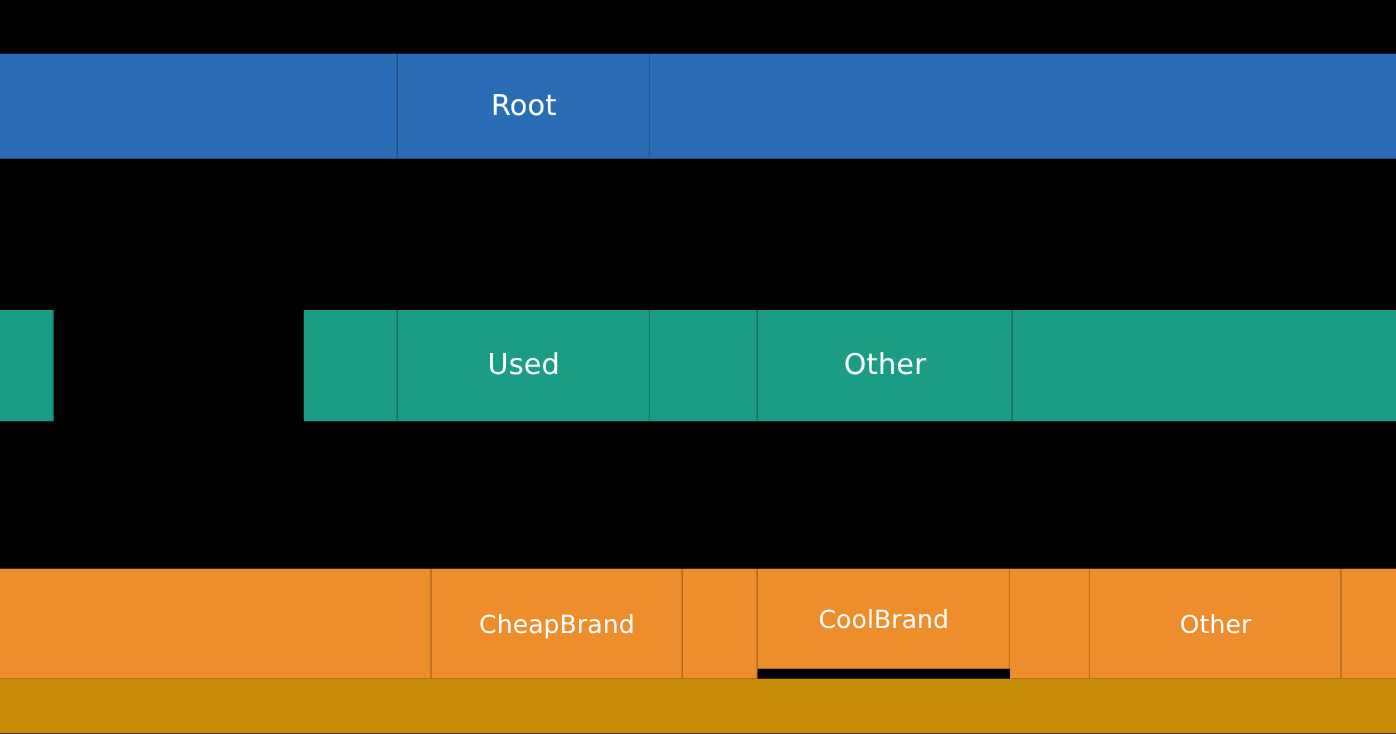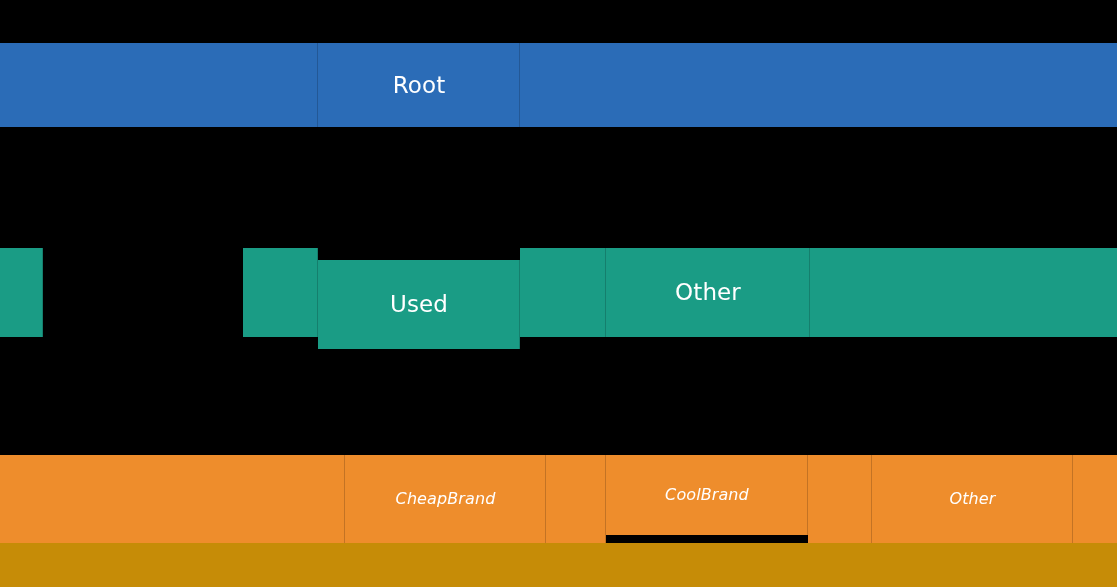--- a/index.html
+++ b/index.html
@@ -28,21 +28,21 @@
     justify-content: center;
     color: #ffffff;
     font-size: 22px;
     line-height: 1;
     letter-spacing: 0.1px;
     white-space: nowrap;
     overflow: hidden;
   }
   .node.l0 { font-size: 23px; }
   .node.l1 { font-size: 23px; }
-  .node.l2 { font-size: 16px; font-style: italic; }
+  .node.l2 { font-size: 20px; }
   .node-label {
     pointer-events: none;
     text-shadow: none;
   }
   
   .node::after {
     content: "";
     position: absolute;
     top: 0;
     right: 0;
@@ -67,21 +67,21 @@
         <span class="node-label"></span>
       </div>
     </div>
     <div class="level" style="top: 248px; height: 89px;">
       <div class="node l1" style="left: 0px; top: 0px; width: 43px; height: 89px; background: rgb(26, 156, 133);">
         <span class="node-label"></span>
       </div>
       <div class="node l1" style="left: 243px; top: 0px; width: 75px; height: 89px; background: rgb(26, 156, 133);">
         <span class="node-label"></span>
       </div>
-      <div class="node l1" style="left: 318px; top: 12px; width: 202px; height: 89px; background: rgb(26, 156, 133);">
+      <div class="node l1" style="left: 318px; top: 0px; width: 202px; height: 89px; background: rgb(26, 156, 133);">
         <span class="node-label">Used</span>
       </div>
       <div class="node l1" style="left: 520px; top: 0px; width: 86px; height: 89px; background: rgb(26, 156, 133);">
         <span class="node-label"></span>
       </div>
       <div class="node l1" style="left: 606px; top: 0px; width: 204px; height: 89px; background: rgb(26, 156, 133);">
         <span class="node-label">Other</span>
       </div>
       <div class="node l1 noedge" style="left: 810px; top: 0px; width: 307px; height: 89px; background: rgb(26, 156, 133);">
         <span class="node-label"></span>

